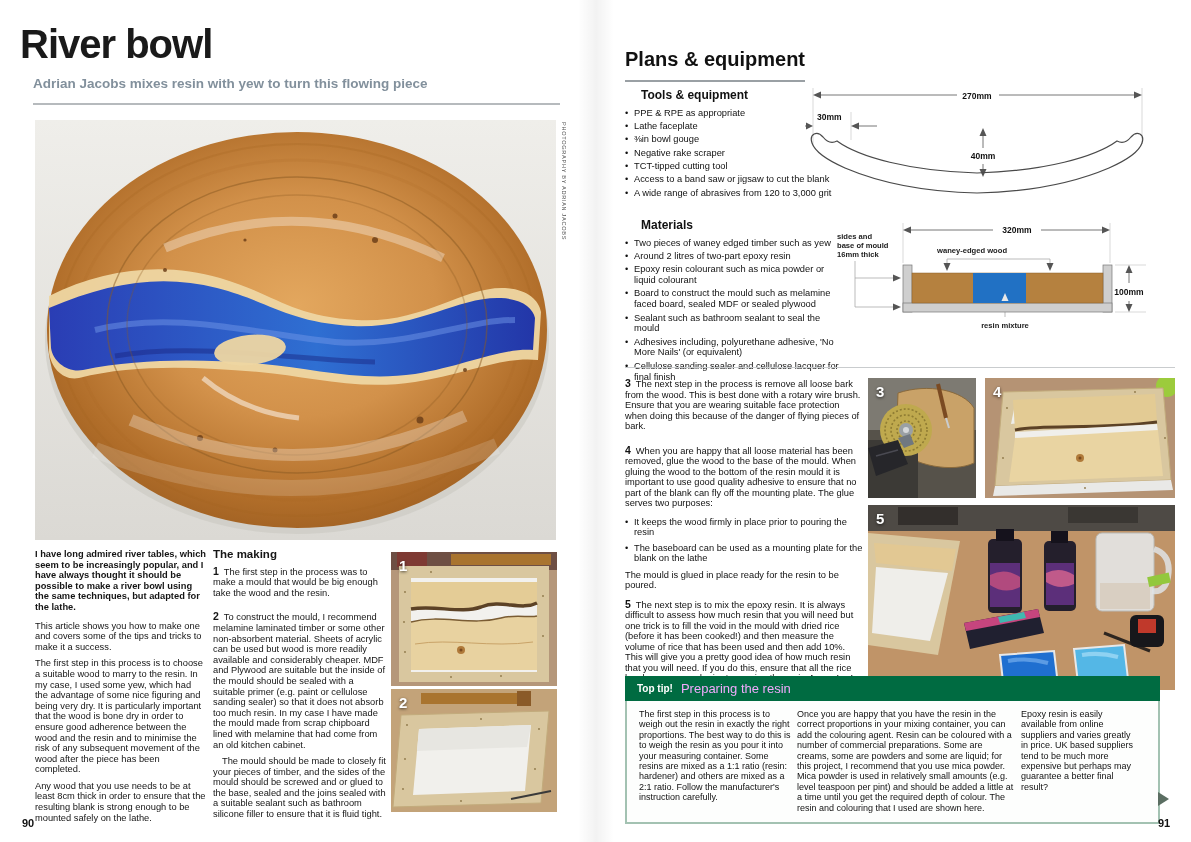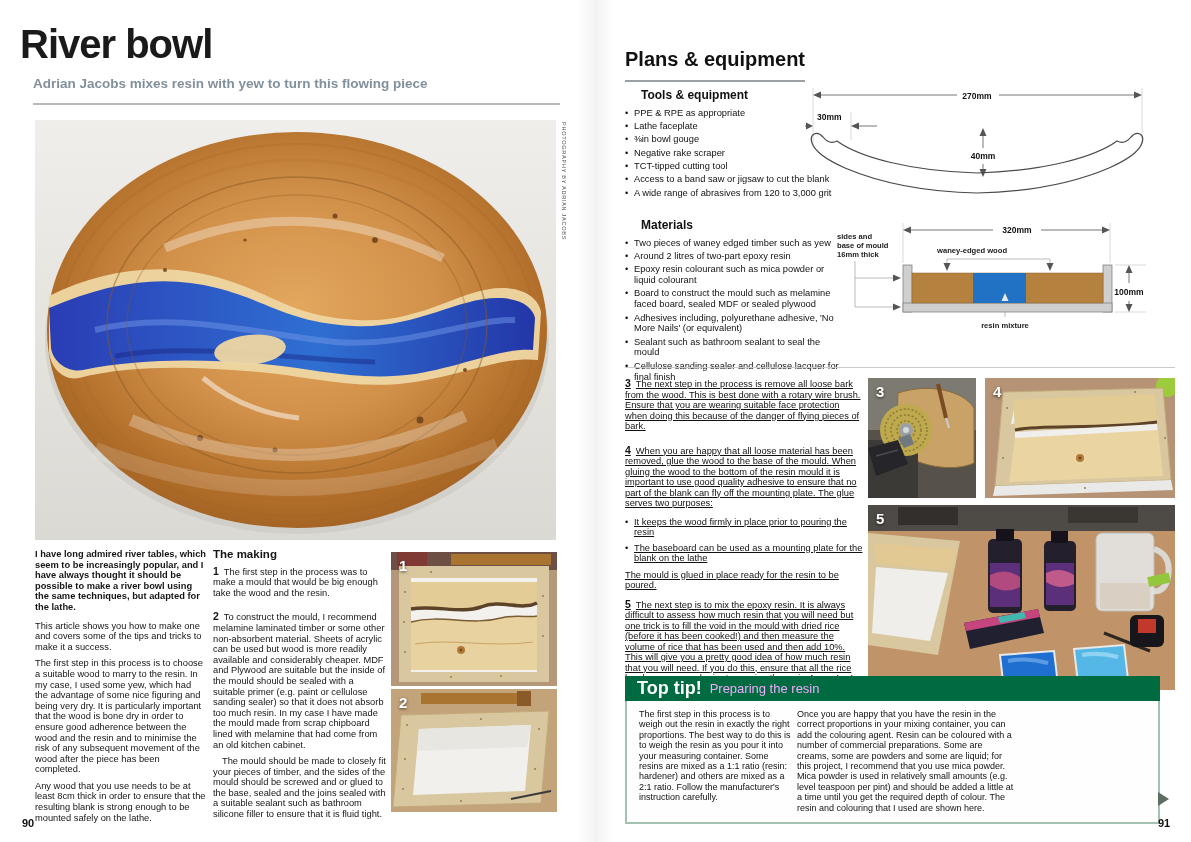--- a/index.html
+++ b/index.html
@@ -33,30 +33,30 @@
     padding-bottom:9px;}
   .subhead{font-size:12px;font-weight:700;margin:0 0 7px 16px;}
   .blist{left:625px;width:218px;font-size:9.3px;line-height:10.8px;}
   .blist ul{list-style:none;margin:0;padding:0;}
   .blist li{position:relative;padding-left:9px;margin-bottom:2.5px;}
   .blist li::before{content:"•";position:absolute;left:0;top:0;}
   .diagram text{font-family:"Liberation Sans",sans-serif;}
   .dimtxt{font-size:8.5px;font-weight:700;fill:#111;}
   .lbltxt{font-size:7.6px;font-weight:600;fill:#222;}
   .rule2{left:625px;top:367px;width:550px;height:1px;background:#c9ccce;}
-  .stepscol{left:625px;top:378px;width:238px;font-size:9.3px;line-height:10.5px;text-decoration:underline;}
+  .stepscol{left:625px;top:378px;width:238px;font-size:9.3px;line-height:10.5px;}
   .stepscol p{margin:0 0 8px 0;}
   .stepscol ul{list-style:none;margin:0 0 6px 0;padding:0;}
   .stepscol li{position:relative;padding-left:9px;margin-bottom:5px;}
   .stepscol li::before{content:"•";position:absolute;left:0;}
   
   .toptip{left:625px;top:676px;width:531px;border:2px solid #a3c2b2;background:#fdfefd;}
   .tthead{height:25px;background:#006b41;color:#fff;display:flex;align-items:center;
     padding-left:12px;margin:-2px -2px 0 -2px;}
-  .ttlabel{font-weight:700;font-size:18px;margin-right:8px;}
+  .ttlabel{font-weight:700;font-size:10px;margin-right:8px;}
   .tttitle{font-size:13px;font-weight:400;color:#f0abfc;}
   .ttbody{display:flex;gap:6px;padding:8px 12px 9px 12px;font-size:9px;line-height:10.4px;}
   .ttbody p{margin:0;}
   .ttc1{width:152px;} .ttc2{width:218px;} .ttc3{width:113px;}
   .ttarrow{left:1158px;top:792px;width:0;height:0;border-left:11px solid #5b6e62;
     border-top:7px solid transparent;border-bottom:7px solid transparent;}
 </style>
 </head>
 <body>
 
@@ -202,22 +202,22 @@
     </ul>
   </div>
 
   <div class="abs blist" style="top:220px;">
     <p class="subhead">Materials</p>
     <ul>
       <li>Two pieces of waney edged timber such as yew</li>
       <li>Around 2 litres of two-part epoxy resin</li>
       <li>Epoxy resin colourant such as mica powder or liquid colourant</li>
       <li>Board to construct the mould such as melamine faced board, sealed MDF or sealed plywood</li>
+      <li>Sealant such as bathroom sealant to seal the mould</li>
       <li>Adhesives including, polyurethane adhesive, 'No More Nails' (or equivalent)</li>
-      <li>Sealant such as bathroom sealant to seal the mould</li>
       <li>Cellulose sanding sealer and cellulose lacquer for final finish</li>
     </ul>
   </div>
 
   <svg class="abs diagram" style="left:805px;top:82px;" width="345" height="125" viewBox="0 0 345 125">
     <g stroke="#cfcfcf" stroke-width="0.8">
       <line x1="8" y1="6" x2="8" y2="62"></line>
         <line x1="337" y1="6" x2="337" y2="62"></line>
       <line x1="46" y1="30" x2="46" y2="58"></line>
     </g>
@@ -390,19 +390,20 @@
   </div>
 
   <div class="abs toptip">
     <div class="tthead">
       <span class="ttlabel">Top tip!</span>
       <span class="tttitle">Preparing the resin</span>
     </div>
     <div class="ttbody">
       <p class="ttc1">The first step in this process is to weigh out the resin in exactly the right proportions. The best way to do this is to weigh the resin as you pour it into your measuring container. Some resins are mixed as a 1:1 ratio (resin: hardener) and others are mixed as a 2:1 ratio. Follow the manufacturer's instruction carefully.</p>
       <p class="ttc2">Once you are happy that you have the resin in the correct proportions in your mixing container, you can add the colouring agent. Resin can be coloured with a number of commercial preparations. Some are creams, some are powders and some are liquid; for this project, I recommend that you use mica powder. Mica powder is used in relatively small amounts (e.g. level teaspoon per pint) and should be added a little at a time until you get the required depth of colour. The resin and colouring that I used are shown here.</p>
+      <p class="ttc3">Epoxy resin is easily available from online suppliers and varies greatly in price. UK based suppliers tend to be much more expensive but perhaps may guarantee a better final result?</p>
     </div>
   </div>
   <div class="abs ttarrow"></div>
 
   <div class="abs pagenum" style="left:1158px;top:817px;">91</div>
 
 </div>
 
 </body></html>

